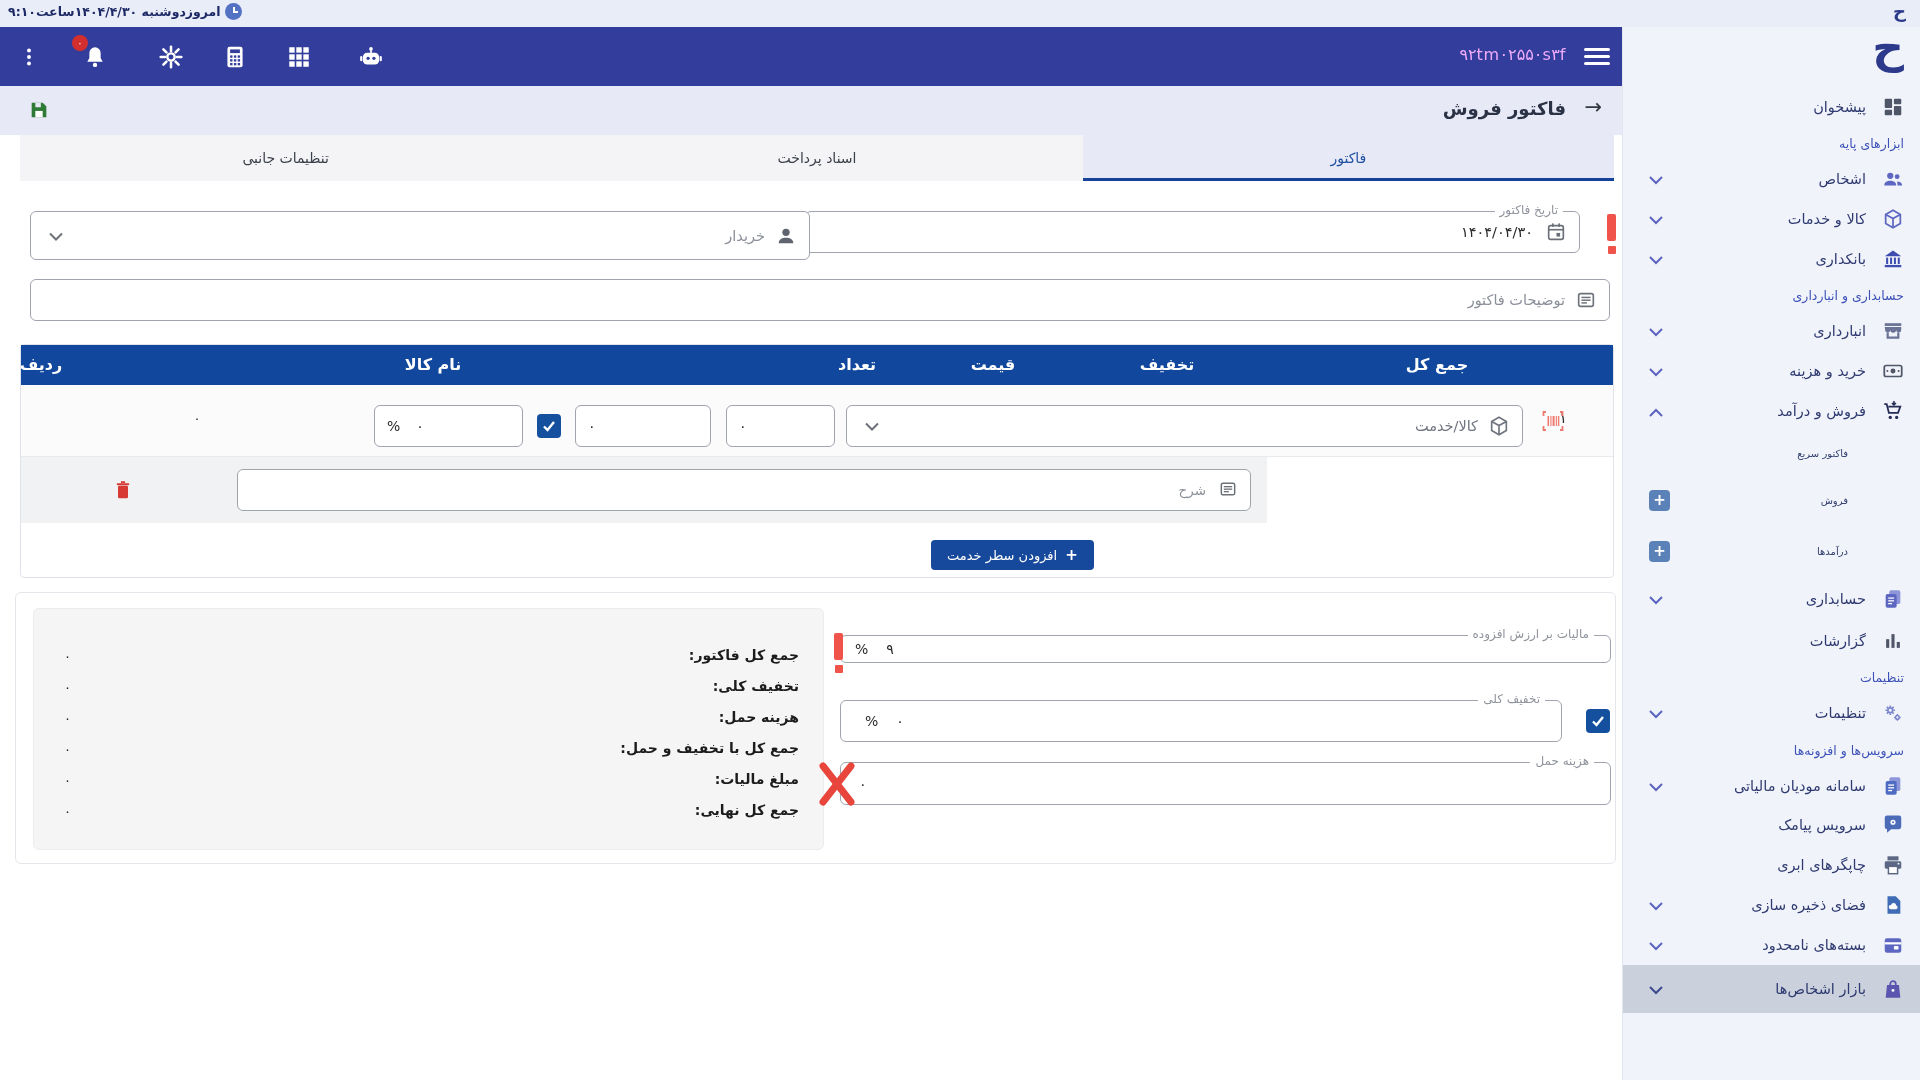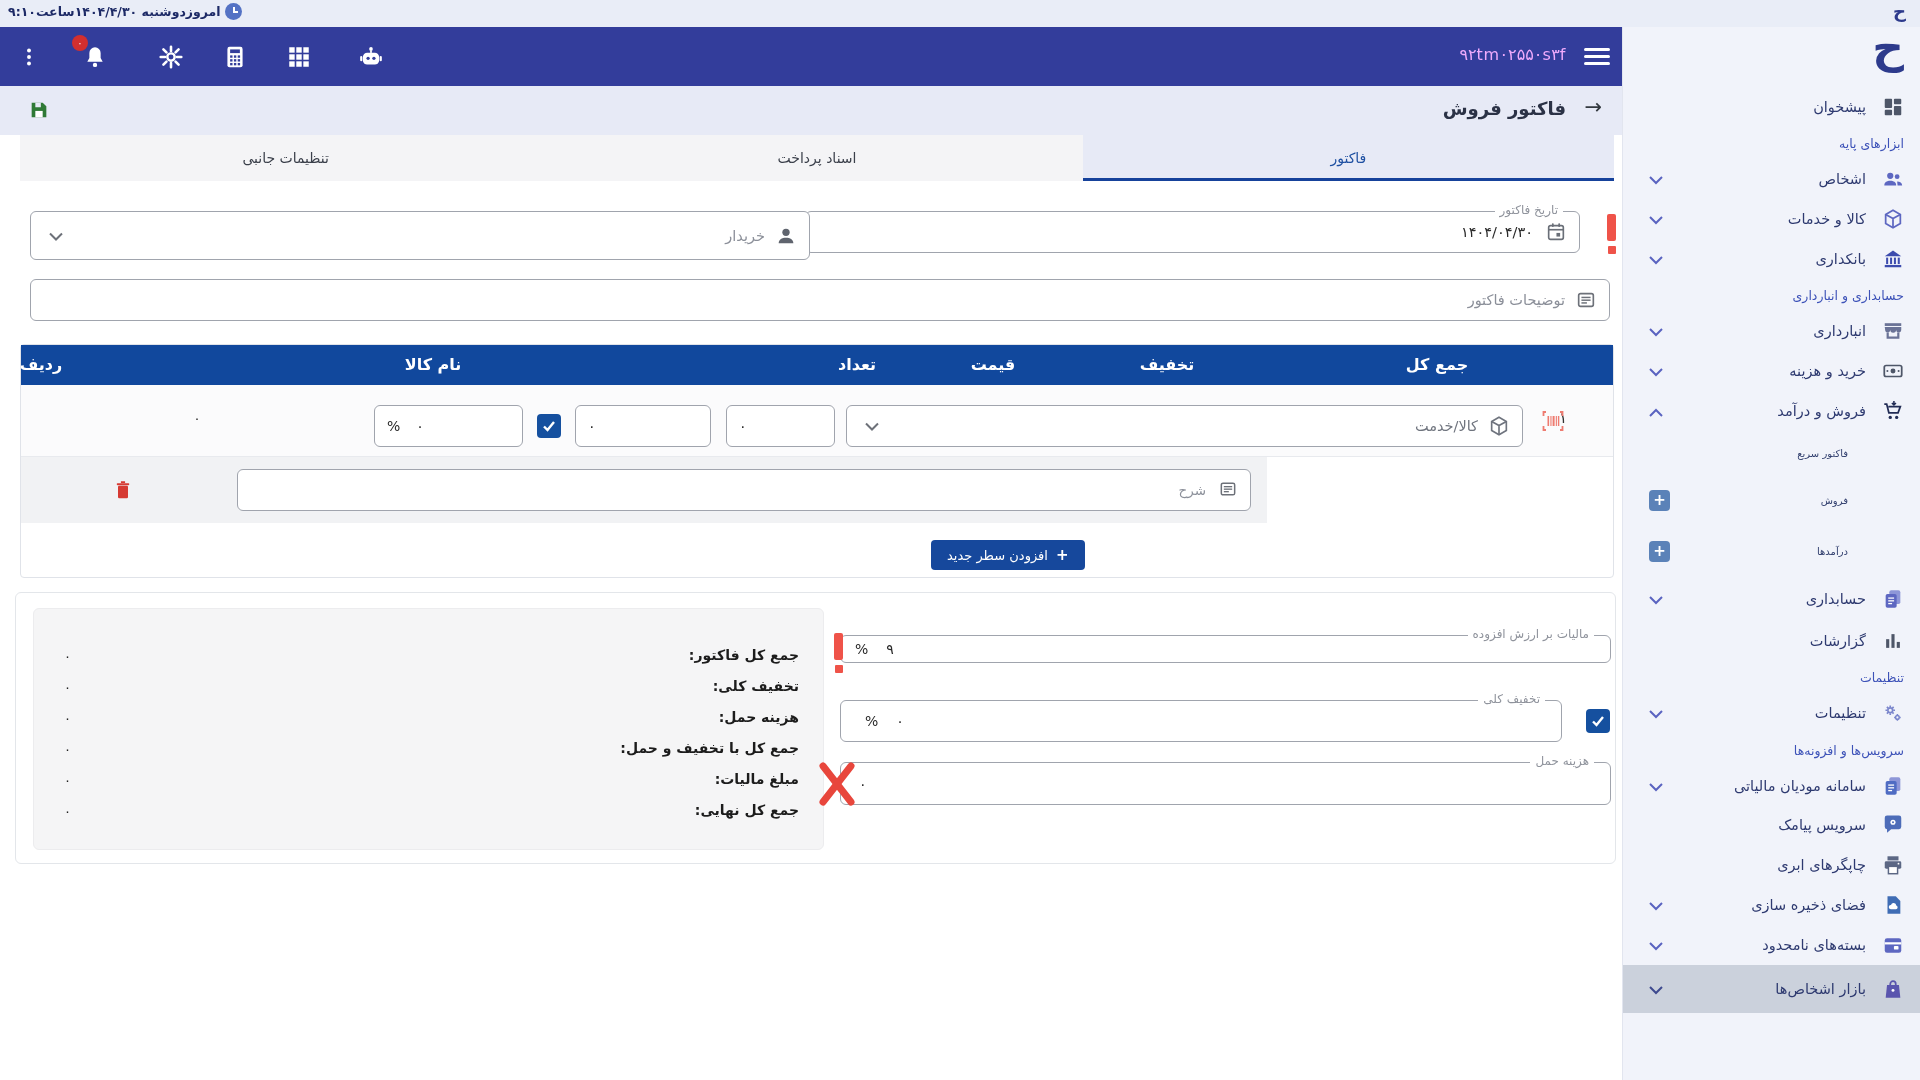--- a/index.html
+++ b/index.html
@@ -322,21 +322,21 @@
                 <line x1="7" y1="12.2" x2="17" y2="12.2" stroke="#6d7179" stroke-width="1.6"></line>
                 <line x1="7" y1="15.2" x2="13" y2="15.2" stroke="#6d7179" stroke-width="1.6"></line>
               </svg>
           </span>
           <span class="r-txt ph" style="font-size:13.5px">شرح</span>
         </div>
       </div>
 
       <div class="add-row">
         <span class="plus">+</span>
-        <span>افزودن سطر جدید</span>
+        <span>افزودن سطر خدمت</span>
       </div>
     </div>
 
     <div class="bottom-card">
 
       <div class="sum-box">
         <div class="sum-row">
           <span class="lbl">جمع کل فاکتور:</span>
           <span class="val">۰</span>
         </div>

